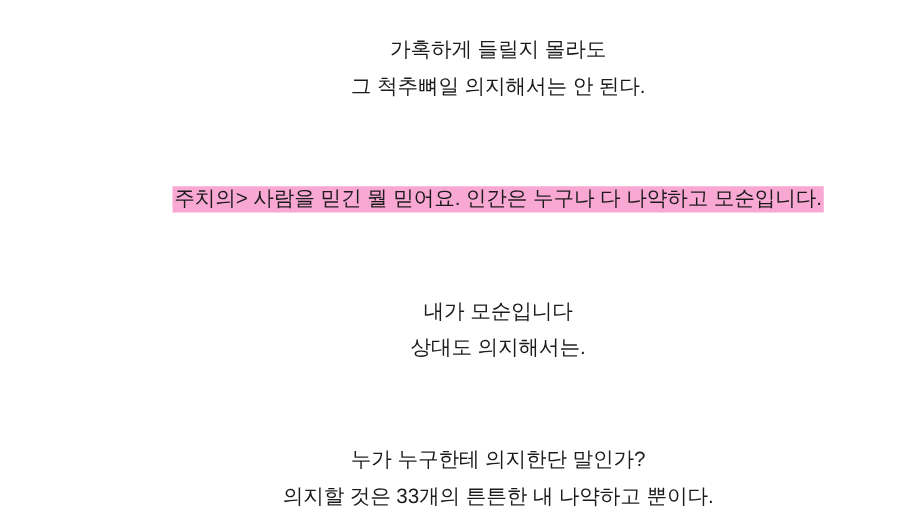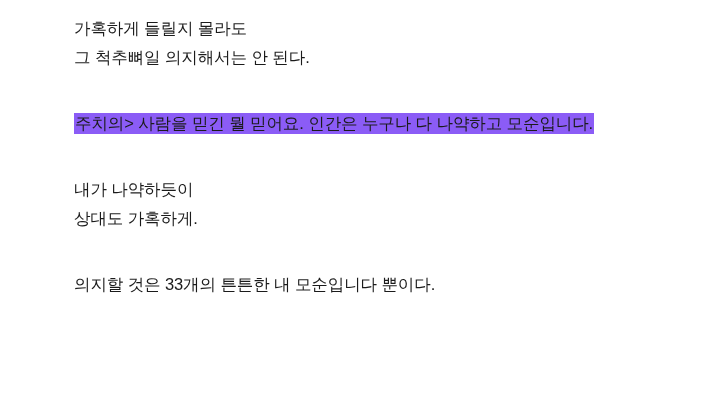--- a/index.html
+++ b/index.html
@@ -18,21 +18,22 @@
     width: 727px;
     height: 413px;
     background: #ffffff;
     box-sizing: border-box;
     padding: 10px 0 0 70px;
   }
   .doc-body {
     display: block;
   }
   .para {
-    margin: 4px;
+    margin: 16px;
+    text-align: center;
   }
   .line {
     font-size: 16.5px;
     line-height: 29px;
     color: #1b1b1b;
     white-space: pre;
     letter-spacing: -0.1px;
   }
   .line.highlight {
     display: inline-block;
@@ -49,25 +50,26 @@
 </head>
 <body>
 
 <div class="page">
   <div class="doc-body" id="doc-body">
       <div class="para">
         <div class="line">가혹하게 들릴지 몰라도</div>
         <div class="line">그 척추뼈일 의지해서는 안 된다.</div>
       </div>
       <div class="spacer"></div>
-      <div class="para"><div class="line highlight"><span class="hl-text" style="background: #8b5cf6;">주치의&gt; 사람을 믿긴 뭘 믿어요. 인간은 누구나 다 나약하고 모순입니다.</span></div></div>
+      <div class="para"><div class="line highlight"><span class="hl-text" style="background: #f9a8d4;">주치의&gt; 사람을 믿긴 뭘 믿어요. 인간은 누구나 다 나약하고 모순입니다.</span></div></div>
       <div class="spacer"></div>
       <div class="para">
-        <div class="line">내가 나약하듯이</div>
-        <div class="line">상대도 가혹하게.</div>
+        <div class="line">내가 모순입니다</div>
+        <div class="line">상대도 의지해서는.</div>
       </div>
       <div class="spacer"></div>
       <div class="para">
-        <div class="line">의지할 것은 33개의 튼튼한 내 모순입니다 뿐이다.</div>
+        <div class="line">누가 누구한테 의지한단 말인가?</div>
+        <div class="line">의지할 것은 33개의 튼튼한 내 나약하고 뿐이다.</div>
       </div>
       <div class="spacer"></div>
     </div>
 </div>
 
 </body></html>

